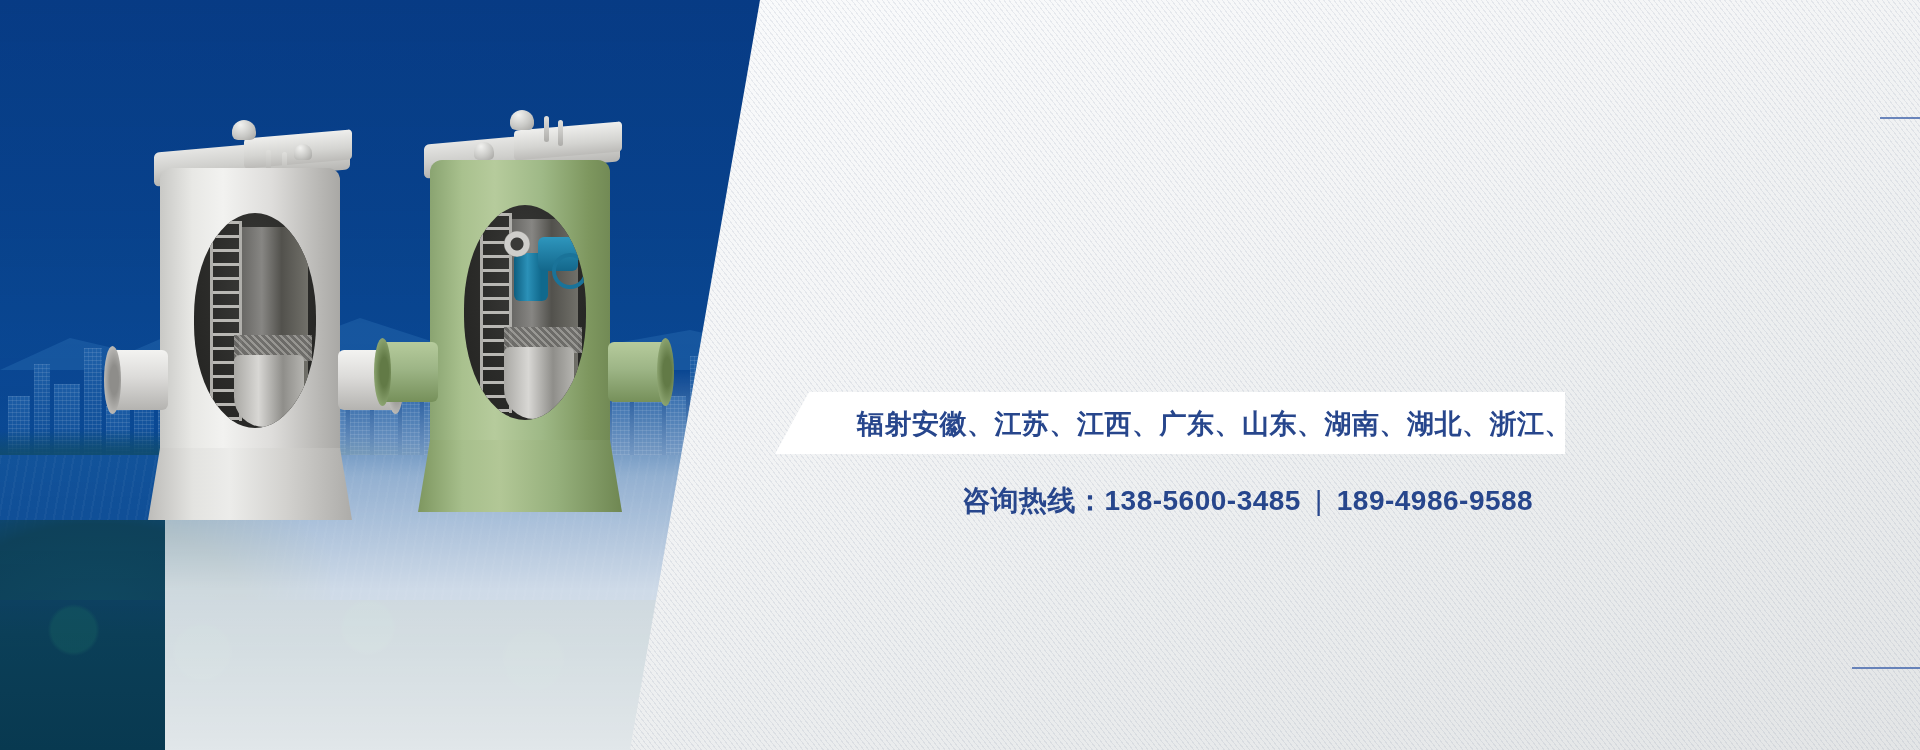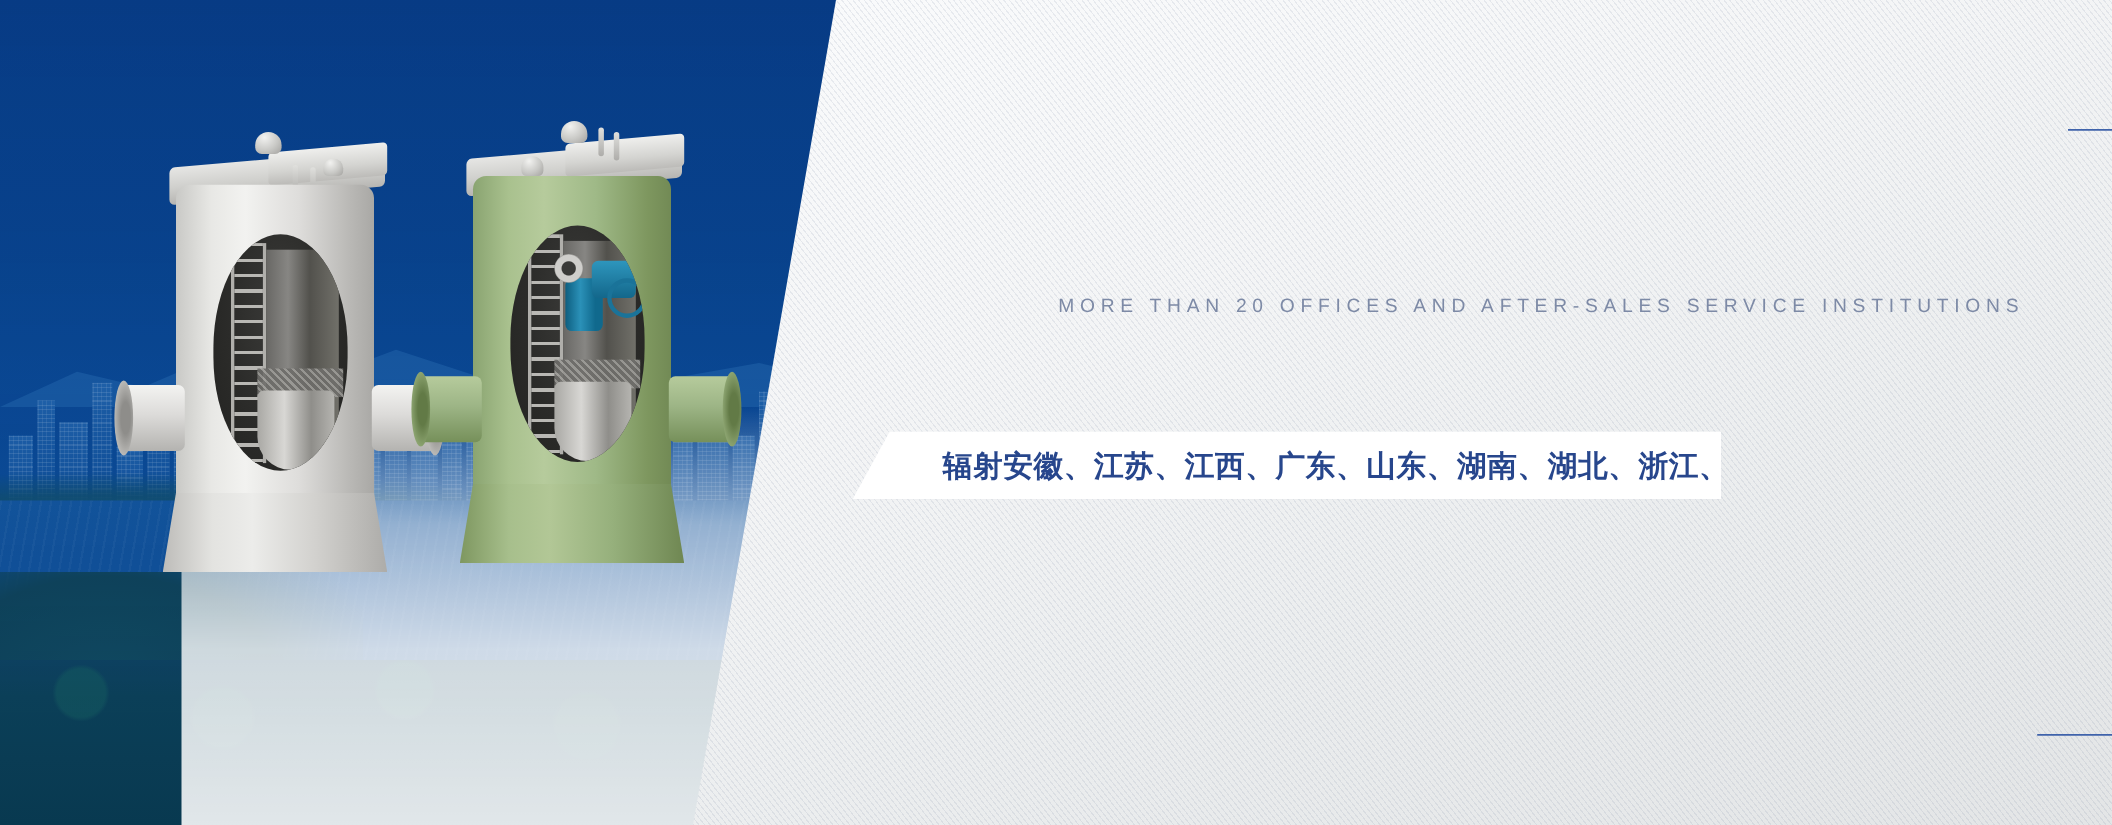--- a/index.html
+++ b/index.html
@@ -300,21 +300,23 @@
     <div class="swoosh sw4"></div>
     <div class="swoosh sw5"></div>
 
     <div class="para">
       <svg width="560" height="580" viewBox="0 0 560 580">
         <path d="M30 10 L540 10 L440 560 L2 560" fill="none" stroke="#3f63ab" stroke-width="1.6"></path>
       </svg>
     </div>
   </div>
 
-  <div class="eng">MORE THAN 20 OFFICES AND AFTER-SALES SERVICE INSTITUTIONS</div>
 
 
   <div class="province-bar">
     <div class="province-text">辐射安徽、江苏、江西、广东、山东、湖南、湖北、浙江、福建等多个省份</div>
   </div>
 
+  <div class="hotline">
+    <span>咨询热线：</span><span>138-5600-3485</span><span class="sep">|</span><span>189-4986-9588</span>
+  </div>
 
 </div>
 
 </body></html>

